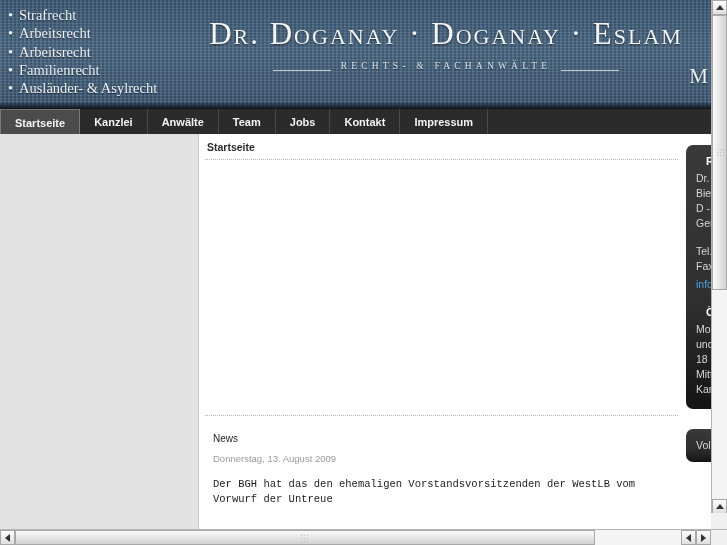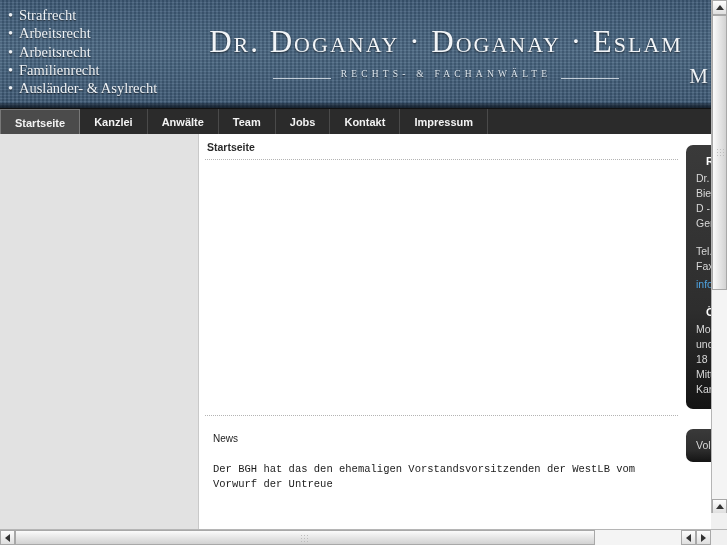--- a/index.html
+++ b/index.html
@@ -71,21 +71,21 @@
   #practice-list li .bul {
     display: inline-block;
     width: 11px;
     color: #eef2f6;
   }
 
   
   #logo-block {
     position: absolute;
     left: 186px;
-    top: 24px;
+    top: 16px;
     width: 520px;
     z-index: 3;
     text-align: center;
   }
   #logo-title {
     color: #f2f5f8;
     font-family: "Liberation Serif", serif;
     font-size: 31px;
     letter-spacing: 2.0px;
     line-height: 36px;
@@ -424,20 +424,21 @@
 
     <div id="left-col"></div>
 
     <div id="content-col">
       <div id="breadcrumb">Startseite</div>
       <div class="dotted-rule"></div>
       <div id="content-spacer"></div>
       <div class="dotted-rule"></div>
       <div id="news-block">
         <div id="news-heading">News</div>
+        <div id="news-date">Donnerstag, 13. August 2009</div>
         <div id="news-body">Der BGH hat das den ehemaligen Vorstandsvorsitzenden der WestLB vom Vorwurf der Untreue</div>
       </div>
     </div>
 
     <div id="right-col">
       <div class="side-box">
         <h4>Rechtsanwälte</h4>
         <p>Dr. Doganay
 Bielefelder Str.
 D - 33602

